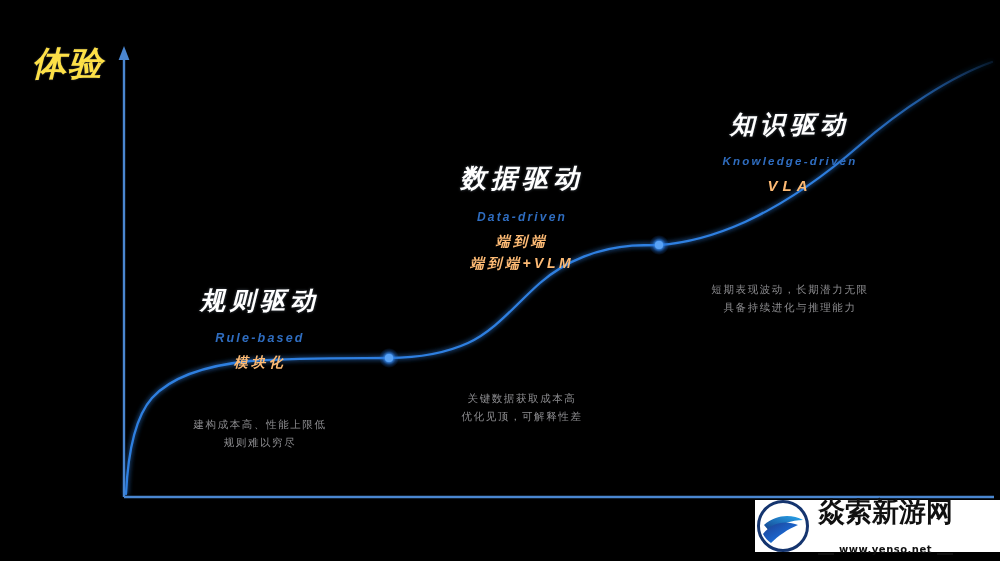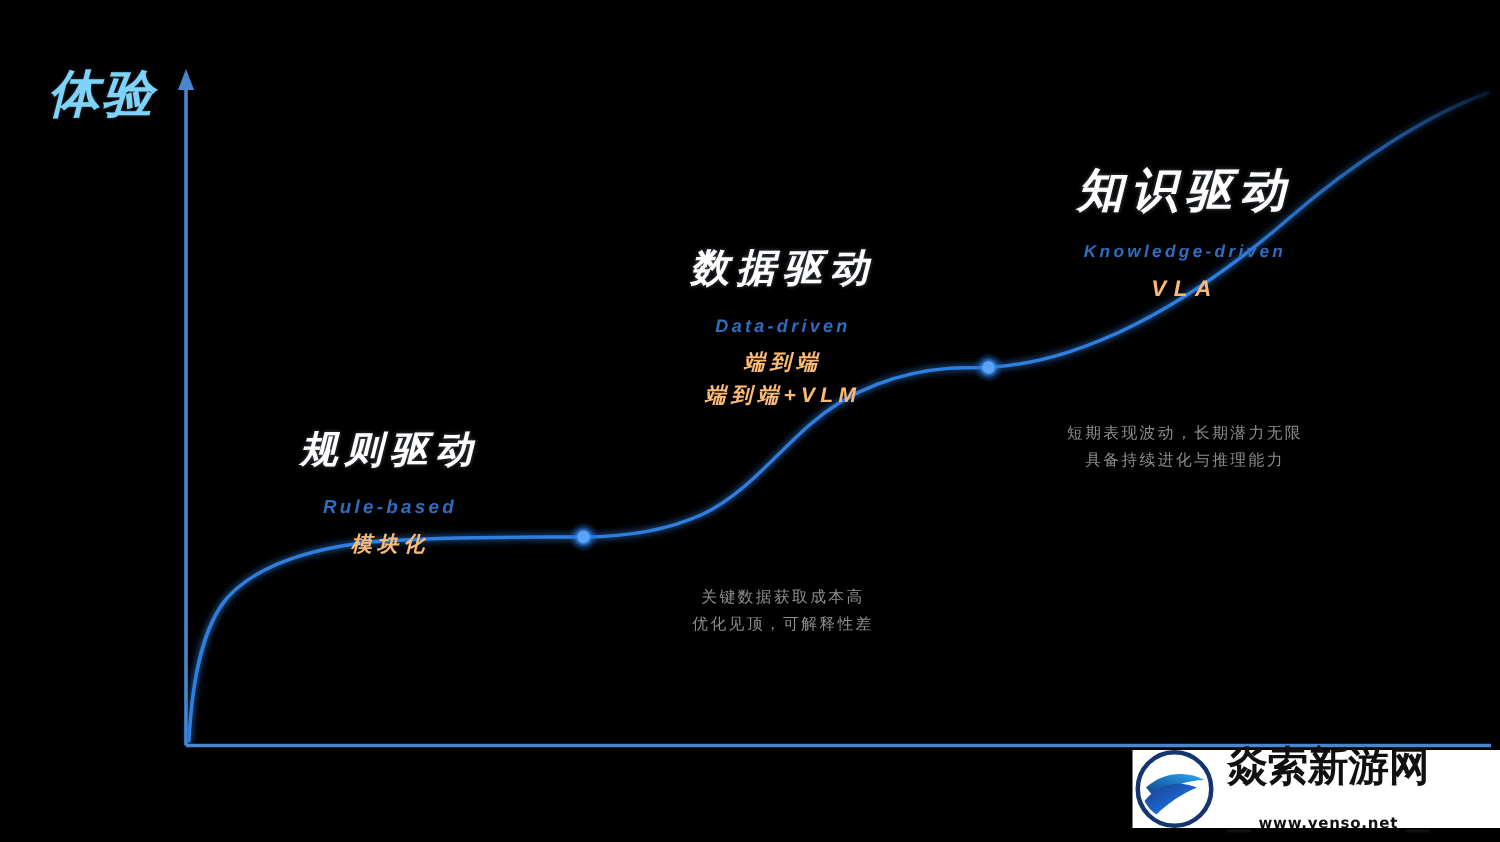--- a/index.html
+++ b/index.html
@@ -19,21 +19,21 @@
     position: absolute;
     left: 0;
     top: 0;
     width: 1000px;
     height: 561px;
   }
 
   
   .axis-label {
     position: absolute;
-    color: #7dd3fc;
+    color: #fde047;
     font-weight: bold;
     letter-spacing: 2px;
     font-size: 34px;
     line-height: 1;
     text-shadow: 0 0 2px rgba(255,255,255,0.25);
     font-style: italic;
   }
   #y-axis-label { left: 32px; top: 46px; }
 
   
@@ -86,21 +86,21 @@
 
   
   #stage-block-2 { left: 372px; top: 164px; width: 300px; }
   #stage-block-2 .stage-title { font-size: 26px; }
   #stage-block-2 .stage-en { font-size: 12px; }
   #stage-block-2 .stage-sub { font-size: 14px; }
   #stage-desc-2 { left: 372px; top: 358px; width: 300px; }
 
   
   #stage-block-3 { left: 640px; top: 110px; width: 300px; }
-  #stage-block-3 .stage-title { font-size: 31px; }
+  #stage-block-3 .stage-title { font-size: 25px; }
   #stage-block-3 .stage-en { font-size: 11.5px; }
   #stage-block-3 .stage-sub { font-size: 15px; letter-spacing: 5px; }
   #stage-desc-3 { left: 640px; top: 249px; width: 300px; }
 
   
   #watermark {
     position: absolute;
     left: 746px;
     top: 500px;
     width: 254px;
@@ -215,20 +215,24 @@
       <circle cx="659" cy="245" r="4.1" fill="#5aa3f5"></circle>
     </g>
   </svg>
 
   <div class="axis-label" id="y-axis-label">体验</div>
 
   <div class="stage-block" id="stage-block-1">
     <div class="stage-title">规则驱动</div>
     <div class="stage-en">Rule-based</div>
     <div class="stage-sub">模块化</div>
+  </div>
+  <div class="stage-desc" id="stage-desc-1">
+    <div>建构成本高、性能上限低</div>
+    <div>规则难以穷尽</div>
   </div>
 
   <div class="stage-block" id="stage-block-2">
     <div class="stage-title">数据驱动</div>
     <div class="stage-en">Data-driven</div>
     <div class="stage-sub">端到端</div>
     <div class="stage-sub" style="margin-top:2px;">端到端+VLM</div>
   </div>
   <div class="stage-desc" id="stage-desc-2">
     <div>关键数据获取成本高</div>

